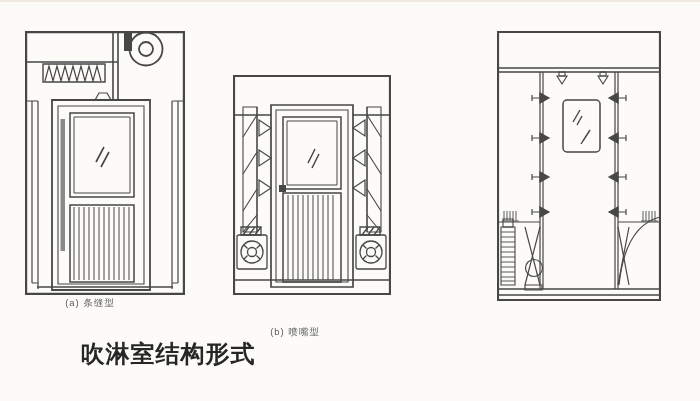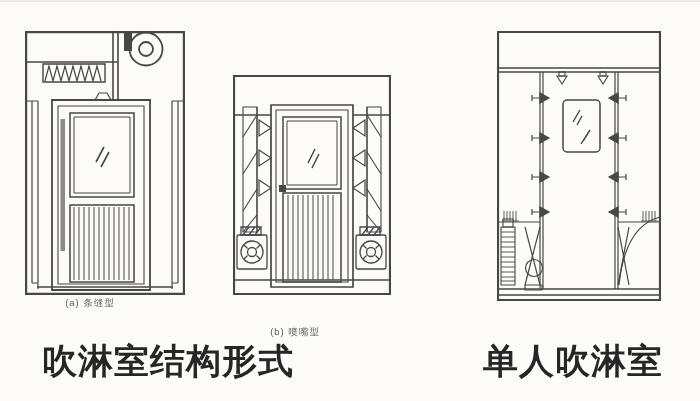--- a/index.html
+++ b/index.html
@@ -9,21 +9,21 @@
     position:relative; width:700px; height:401px;
     background:var(--bg); overflow:hidden;
   }
   .canvas svg { position:absolute; color:var(--ink); }
   svg * { vector-effect:non-scaling-stroke; }
   .sub-label {
     position:absolute; font-size:9.5px; color:#5a5a5a;
     letter-spacing:1px; white-space:nowrap; transform:translateX(-50%);
   }
   .main-caption {
-    position:absolute; font-size:35px; font-weight:700; color:#262626;
+    position:absolute; font-size:24px; font-weight:700; color:#262626;
     letter-spacing:1px; white-space:nowrap; text-align:center; transform:translateX(-50%);
   }
   .topline { position:absolute; left:0; top:0; width:700px; height:2px; background:#efe9e2; }
 </style>
 </head>
 <body>
 
 <div class="canvas">
   <div class="topline"></div>
 
@@ -171,14 +171,13 @@
       <rect x="28" y="254" width="17" height="5"></rect>
     </g>
     <g stroke-width="1.2">
       <path d="M121 196 L132 254 M132 196 L121 254"></path>
       <path d="M122 254 C126 215 140 192 163 186"></path>
     </g>
     <path d="M1 258 H163 M1 264 H163" stroke-width="1.3"></path>
   </svg>
 
   <div class="main-caption" style="left:168px; top:338px;">吹淋室结构形式</div>
-  <div class="main-caption" style="left:573px; top:338px;">单人吹淋室</div>
 </div>
 
 </body></html>

